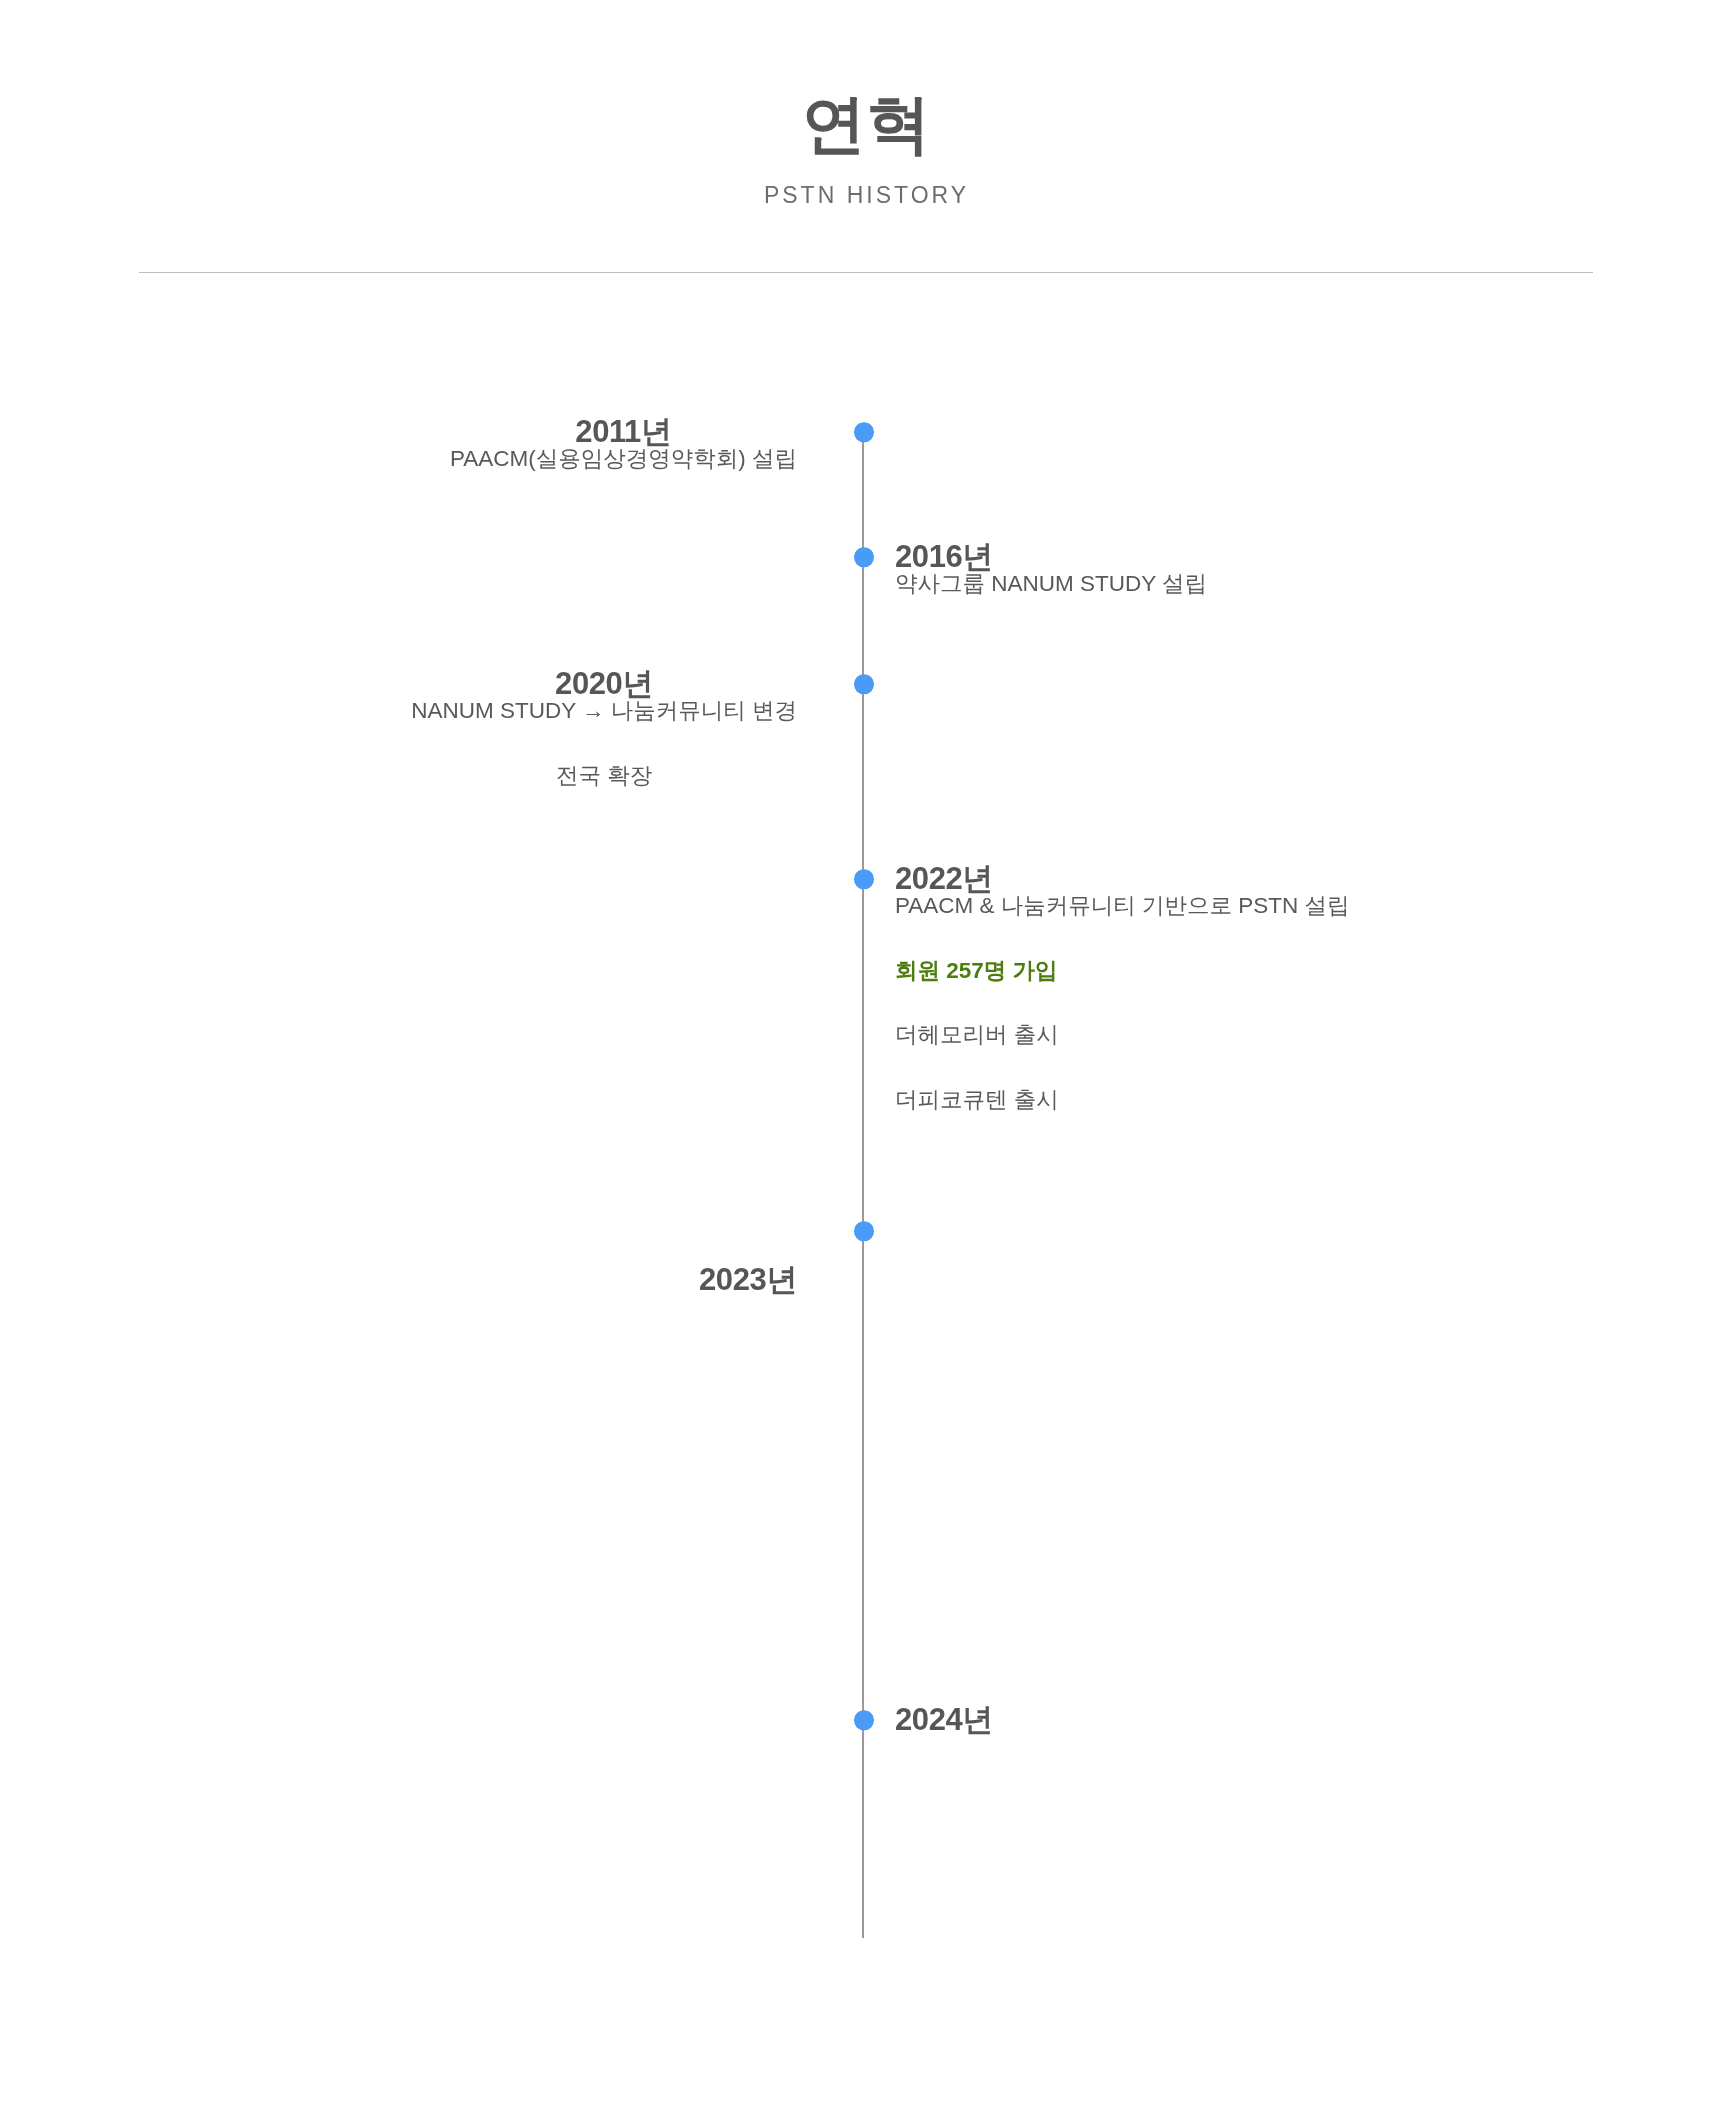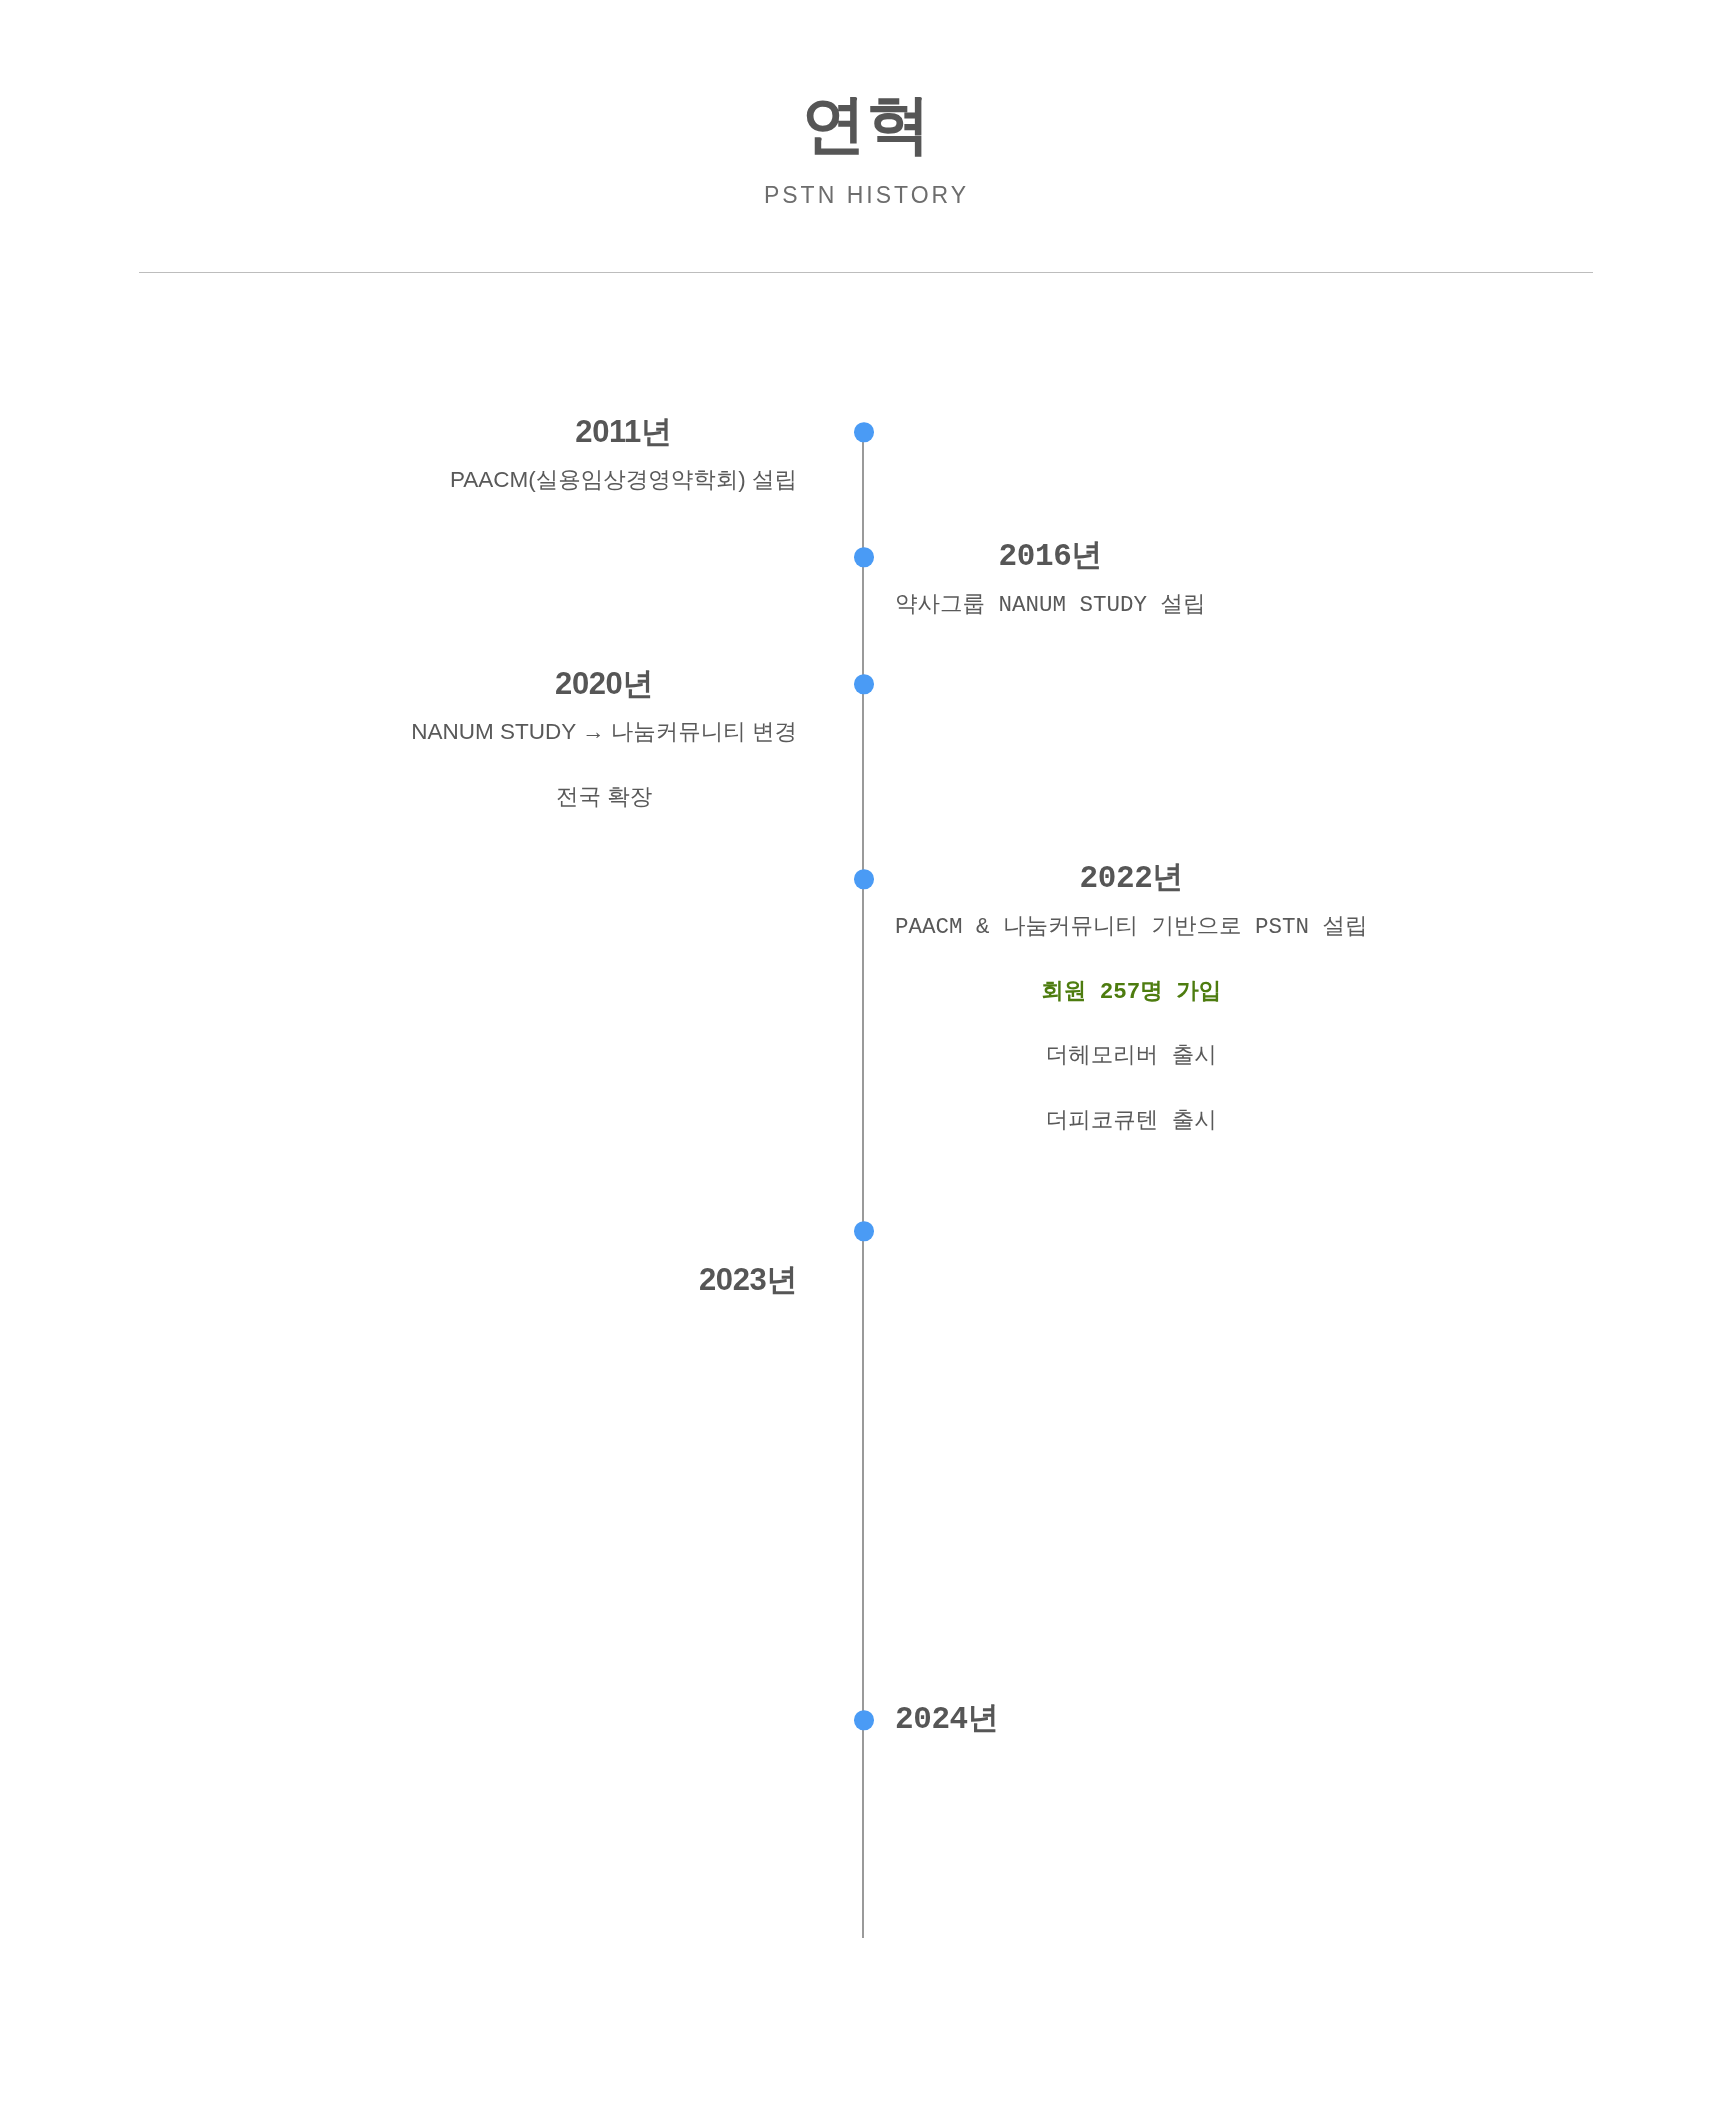--- a/index.html
+++ b/index.html
@@ -80,33 +80,32 @@
   
   .entry {
     position: absolute;
   }
   .entry.left {
     right: 936px;           
     text-align: center;
   }
   .entry.right {
     left: 895px;
-    text-align: center;
-    font-family: Liberation Mono, monospace;
+    text-align: left;
   }
   .entry-year {
     font-size: 31px;
     font-weight: 700;
     color: #565656;
     line-height: 1.0;
     white-space: nowrap;
     letter-spacing: -0.4px;
   }
   .entry-lines {
-    margin-top: 22px;
+    margin-top: 1px;
   }
   .entry-line {
     font-size: 22.5px;
     font-weight: 400;
     color: #595959;
     line-height: 1.0;
     white-space: nowrap;
     margin-bottom: 42px;
   }
   .entry-line:last-child {

